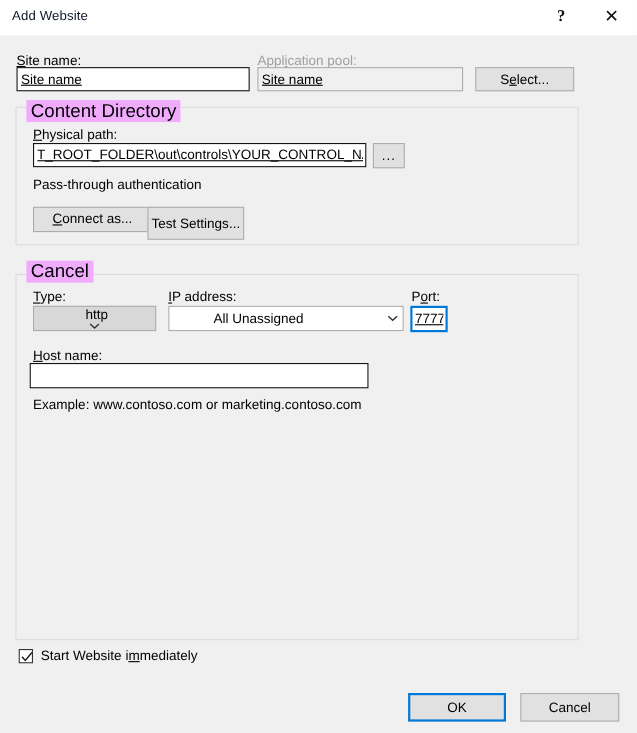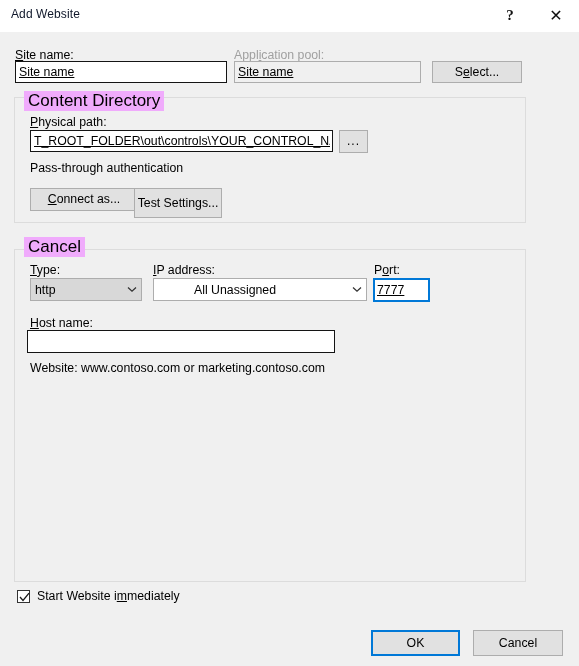--- a/index.html
+++ b/index.html
@@ -115,21 +115,21 @@
     position: absolute;
     box-sizing: border-box;
     border: 1px solid #adadad;
     background: #ffffff;
     font-size: 12.3px;
     color: #000;
     display: flex;
     align-items: center;
     cursor: default;
   }
-  .combo.greyed { background: #d8d8d8; border-color: #adadad; }
+  .combo.greyed { background: #d8d8d8; border-color: #adadad; flex-direction: column; }
   .combo .combo-text {
     flex: 1;
     padding-left: 4px;
     white-space: nowrap;
     overflow: hidden;
   }
   .combo .chev {
     width: 18px;
     display: flex;
     align-items: center;
@@ -261,28 +261,28 @@
   <span class="chev">
     <svg width="10" height="7" viewBox="0 0 10 7">
         <path d="M1 1.5 L5 5.2 L9 1.5" fill="none" stroke="#303030" stroke-width="1.2"></path>
       </svg>
   </span>
 </div>
 
 <div class="label" style="left:374px; top:263px;">
   P<u>o</u>rt:
 </div>
-<input class="textbox focusblue" type="text" style="left: 373px; top: 278px; width: 57px; height: 24px;" value="7777">
+<input class="textbox focusblue" type="text" style="left: 373px; top: 278px; width: 34px; height: 24px;" value="7777">
 
 <div class="label" style="left:30px; top:316px;">
   <u>H</u>ost name:
 </div>
 <input class="textbox" type="text" style="left: 27px; top: 330px; width: 308px; height: 23px;" value="">
 
-<div class="hint" style="left:30px; top:361px;">Website: www.contoso.com or marketing.contoso.com</div>
+<div class="hint" style="left:30px; top:361px;">Example: www.contoso.com or marketing.contoso.com</div>
 
 <div class="checkrow" style="left:17px; top:589px;">
   <span class="checkbox-box">
     <svg width="11" height="11" viewBox="0 0 11 11">
       <path d="M1 5 L4 8.4 L10 1.2" fill="none" stroke="#1a1a1a" stroke-width="1.3"></path>
     </svg>
   </span>
   <span class="chk-label">
     Start Website i<u>m</u>mediately
   </span>

